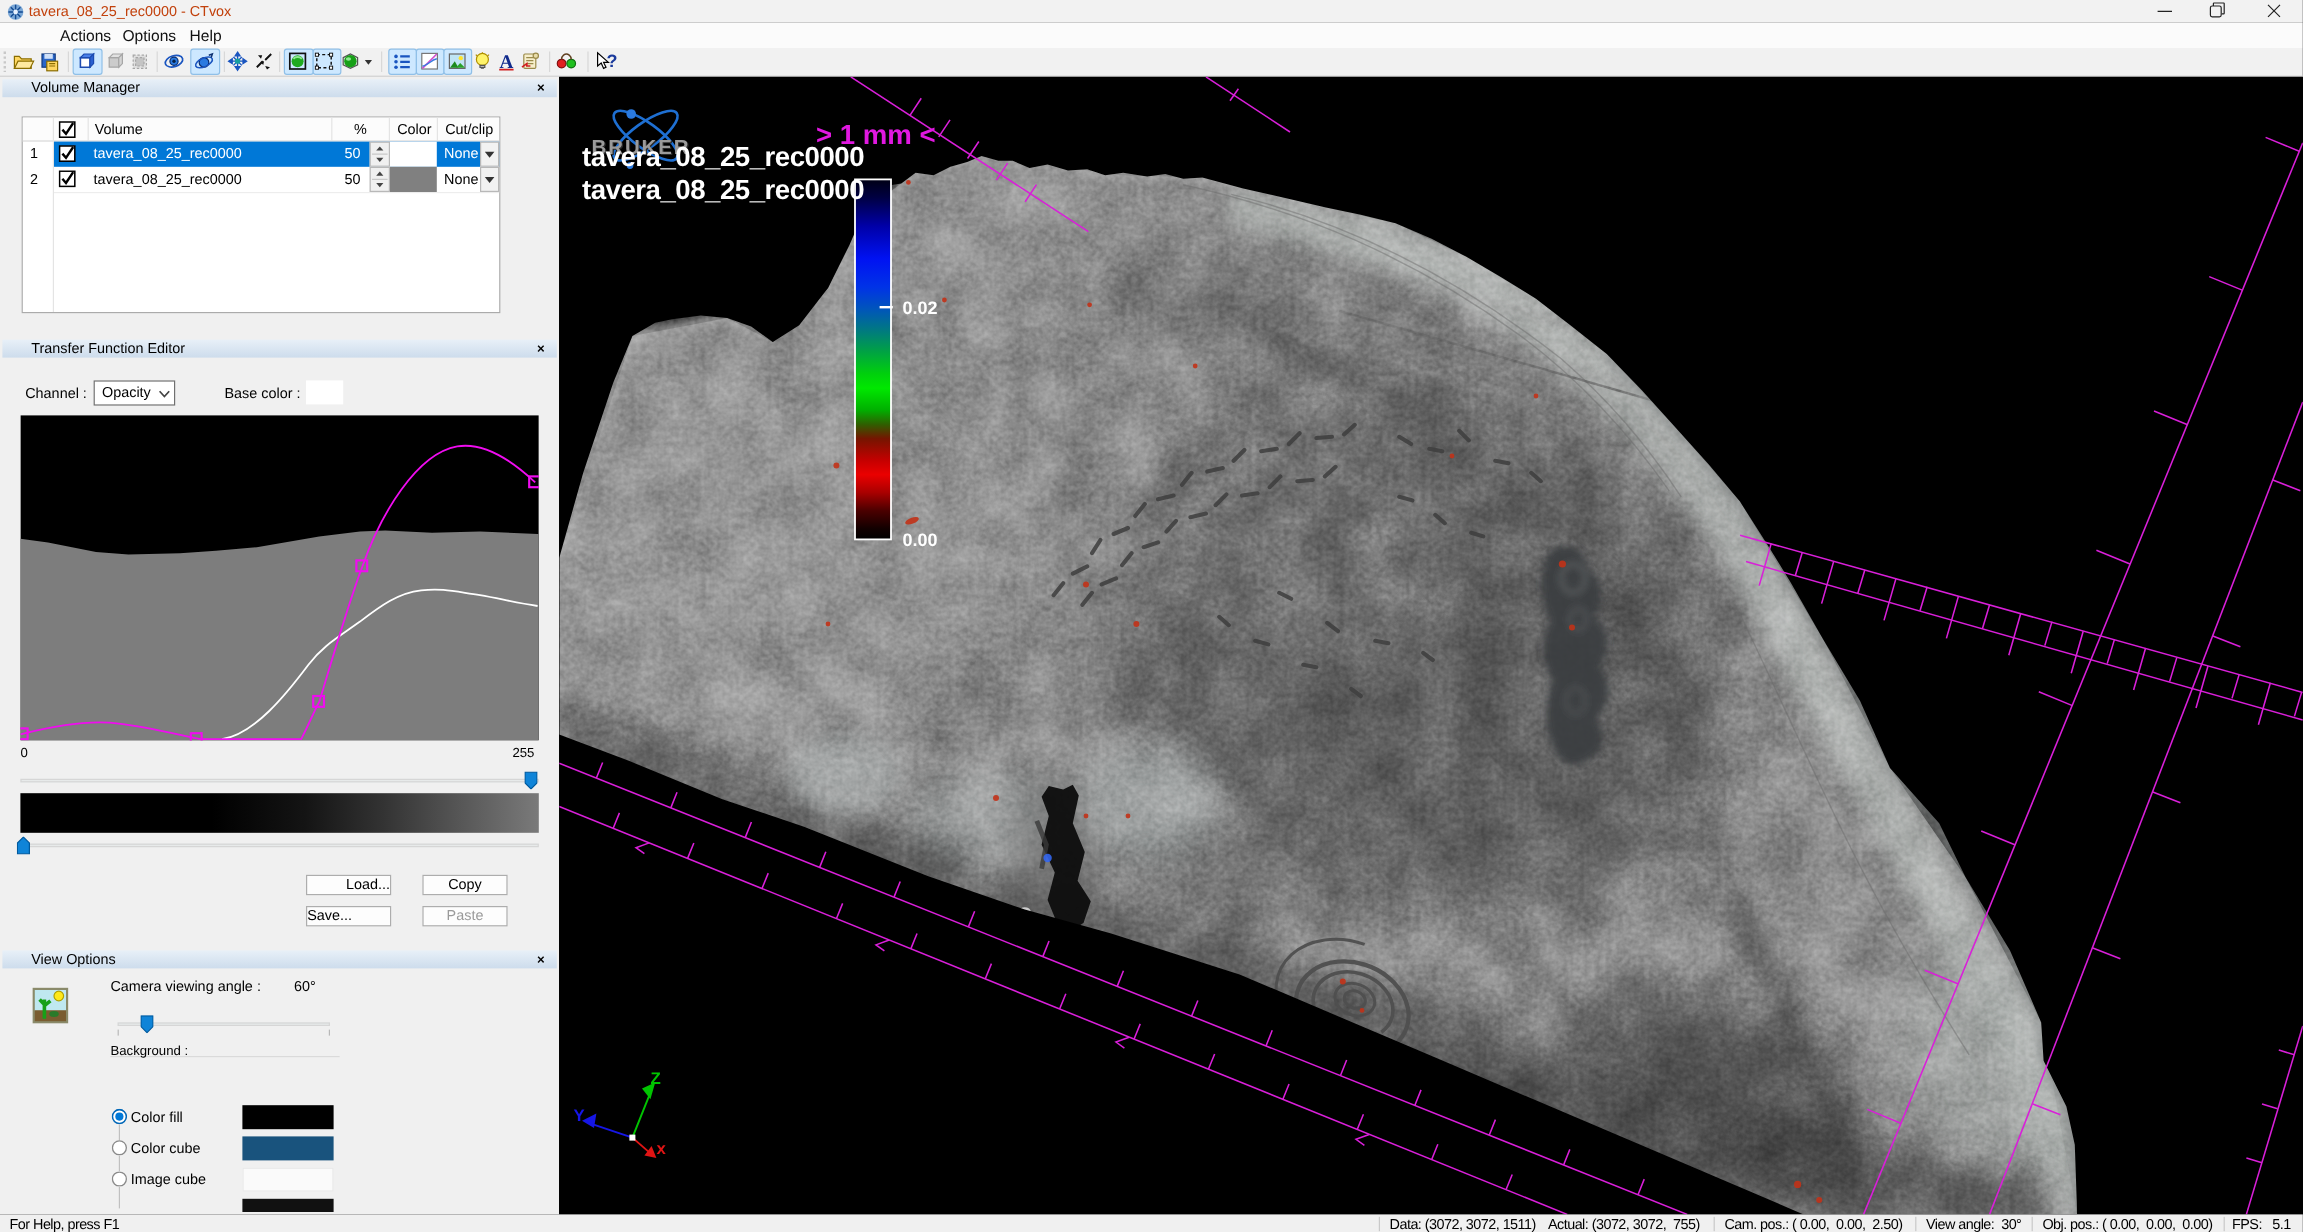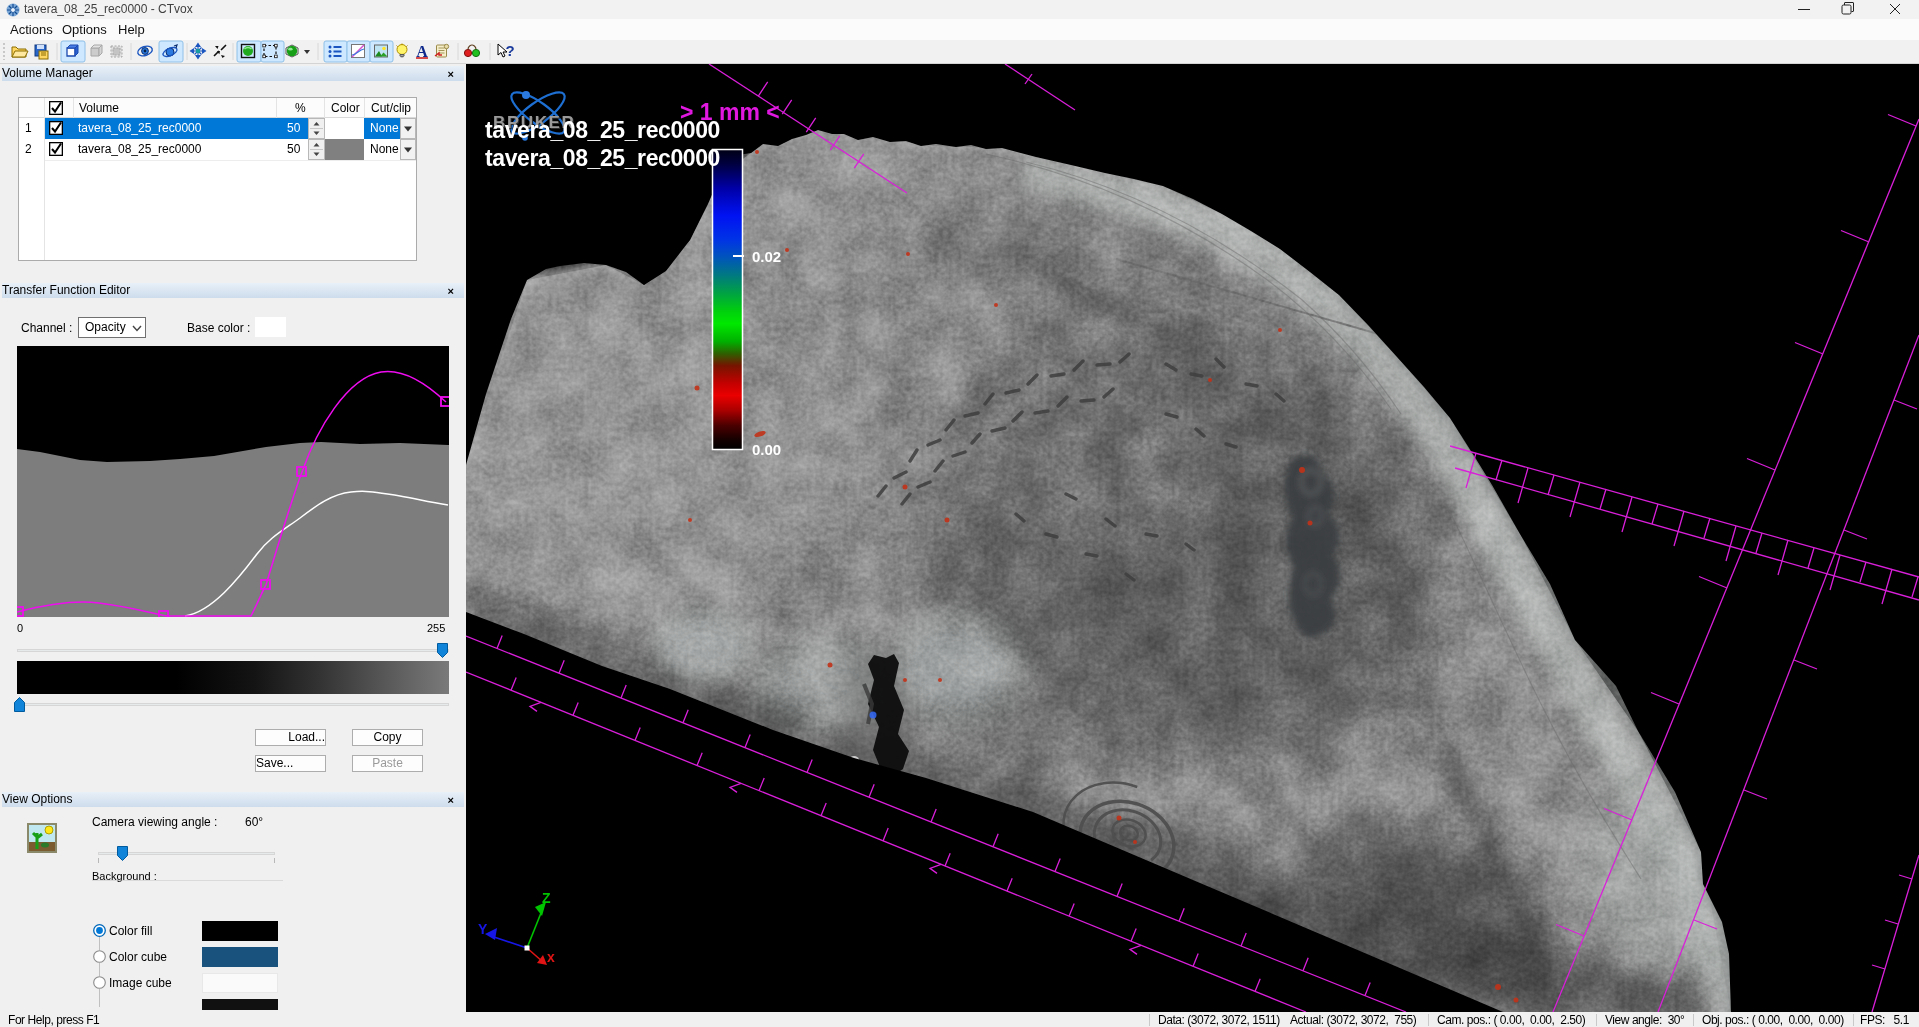--- a/index.html
+++ b/index.html
@@ -1,28 +1,28 @@
 <!DOCTYPE html>
 <html><head>
 <meta charset="utf-8">
 <style>
 * { margin:0; padding:0; box-sizing:border-box; }
 html,body { width:1919px; height:1027px; overflow:hidden; background:#000;
   font-family:"Liberation Sans", sans-serif; }
 .abs { position:absolute; }
 #titlebar { position:absolute; left:0; top:0; width:1919px; height:19px; background:#f2f2f2; }
-#titlebar .ttext { position:absolute; left:24px; top:2px; font-size:12px; color:#404040; }
+#titlebar .ttext { position:absolute; left:24px; top:2px; font-size:12px; color:#c2410c; }
 #menubar { position:absolute; left:0; top:19px; width:1919px; height:21px; background:#fbfbfb; }
-.menuitem { position:absolute; top:3px; font-size:13px; color:#111; }
+.menuitem { position:absolute; top:3px; font-size:13px; color:#111;margin-left:40px; }
 #toolbar { position:absolute; left:0; top:40px; width:1919px; height:24px; background:#f1f1f1;
   border-bottom:1px solid #d4d4d4; }
 #dock { position:absolute; left:0; top:64px; width:466px; height:948px; background:#f0f0f0; }
 .ptitle { position:absolute; left:2px; width:462px; height:15px;
   background:linear-gradient(to bottom,#e8f0f8,#cddcec); font-size:12px; color:#000;
-  padding-left:0; line-height:15px; }
+  padding-left:24px; line-height:15px; }
 .pclose { position:absolute; right:8px; top:1px; font-size:11px; color:#000; font-weight:bold; }
 #viewport { position:absolute; left:466px; top:64px; width:1453px; height:948px; background:#000; }
 #statusbar { position:absolute; left:0; top:1012px; width:1919px; height:15px; background:#f0f0f0;
   font-size:12px; color:#000; }
 .ssep { position:absolute; top:2px; width:1px; height:12px; background:#c9c9c9; }
 .stext { position:absolute; top:1px; font-size:12px; color:#000; white-space:pre; letter-spacing:-0.45px; }
 </style>
 </head>
 <body>
 

